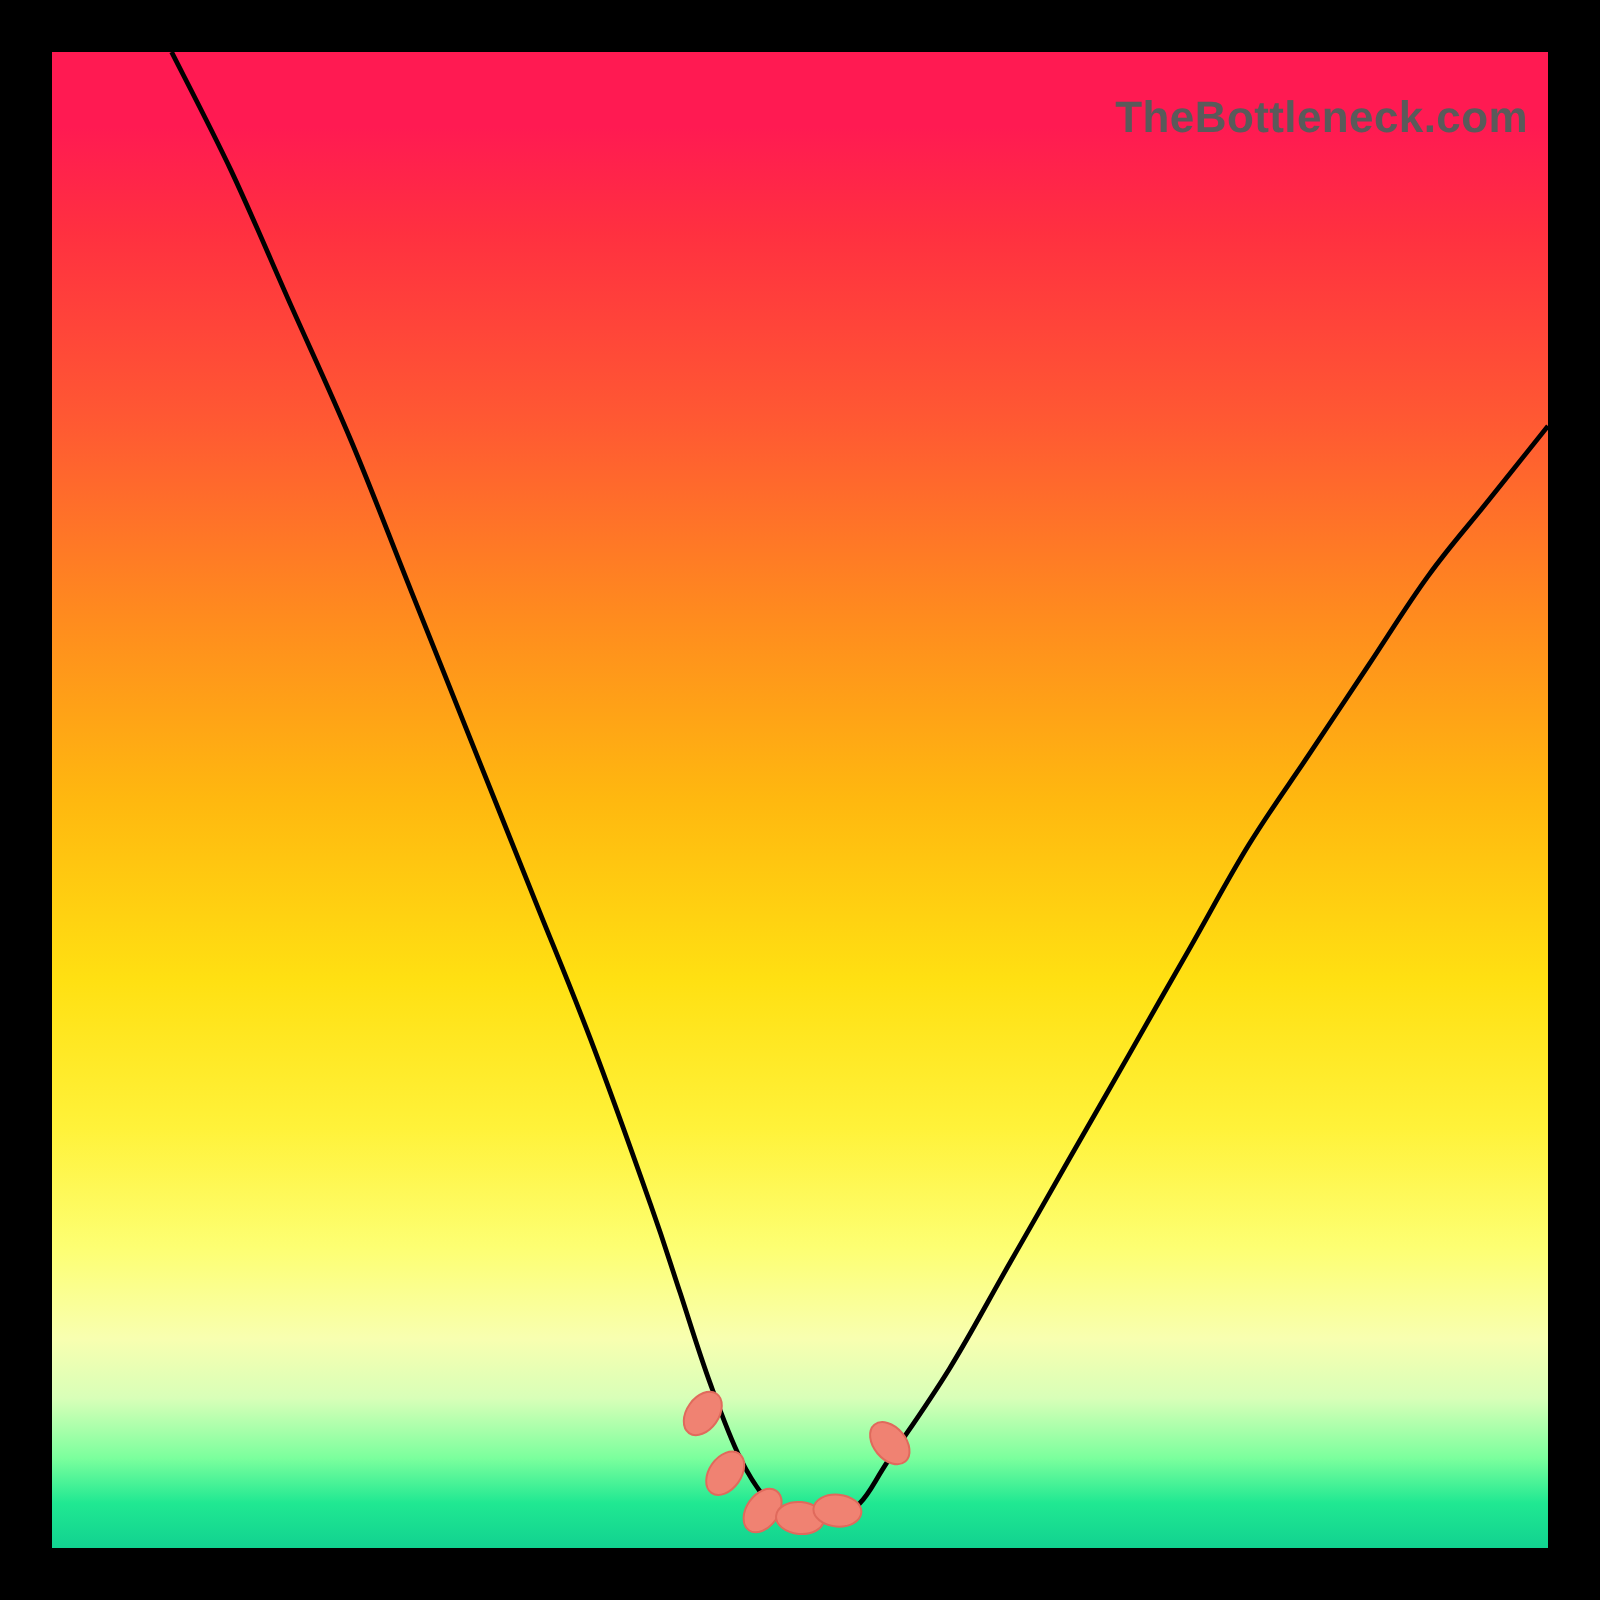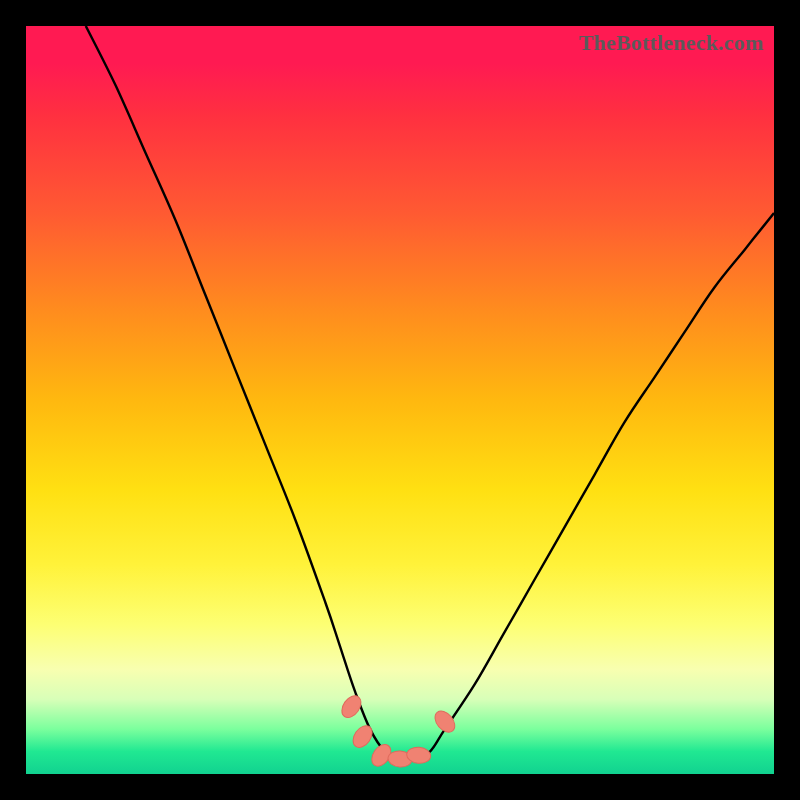--- a/index.html
+++ b/index.html
@@ -43,28 +43,27 @@
       #fdff73 80%,
       #f8ffb0 86%,
       #d8ffb8 90%,
       #7bff9d 94%,
       #20e892 97%,
       #11d290 100%
     );
   }
   .watermark {
     position: absolute;
-    top: 4px;
+    top: 20px;
     right: 10px;
     color: #5a5a5a;
     font-size: 22px;
     font-weight: 600;
     letter-spacing: 0.2px;
     user-select: none;
-    font-family: Liberation Serif, serif;
   }
   svg.curves {
     position: absolute;
     inset: 0;
   }
 </style>
 </head>
 <body>
 
 <div class="frame">

